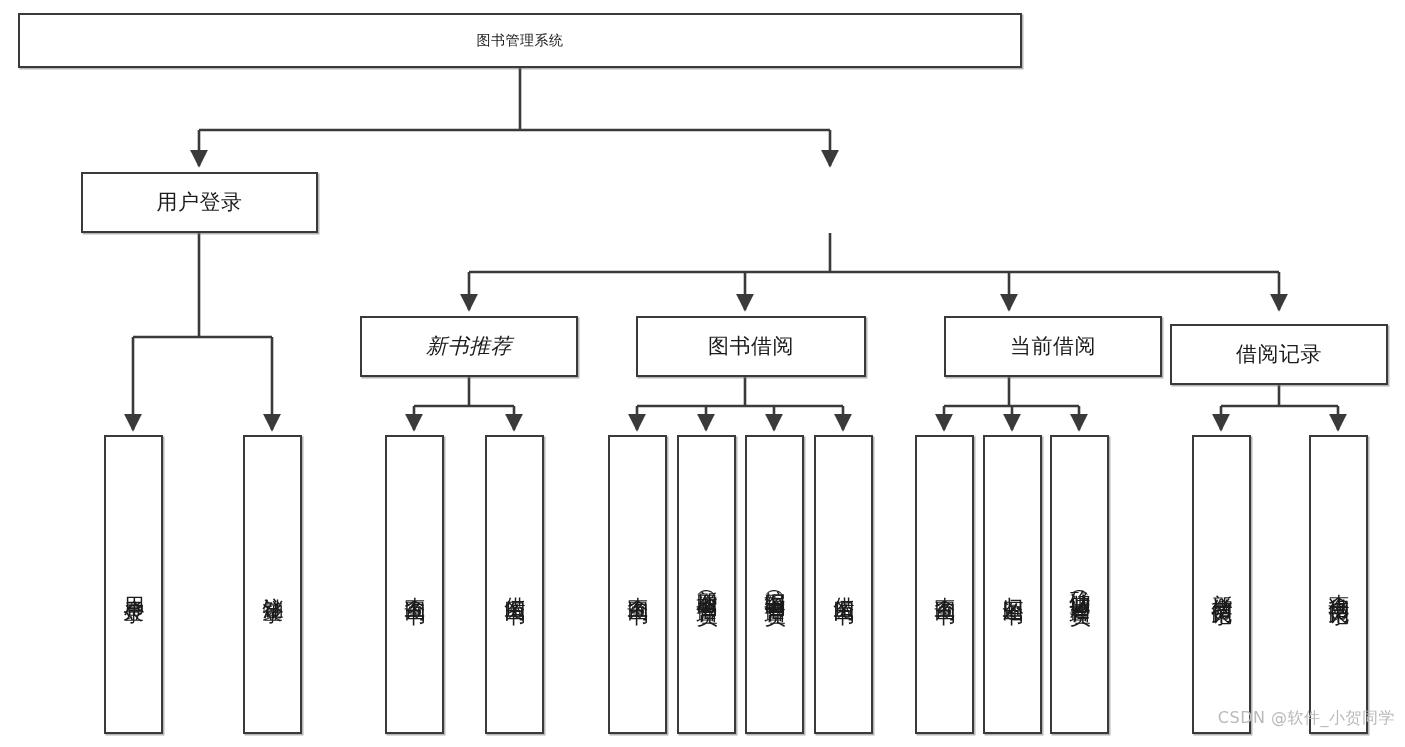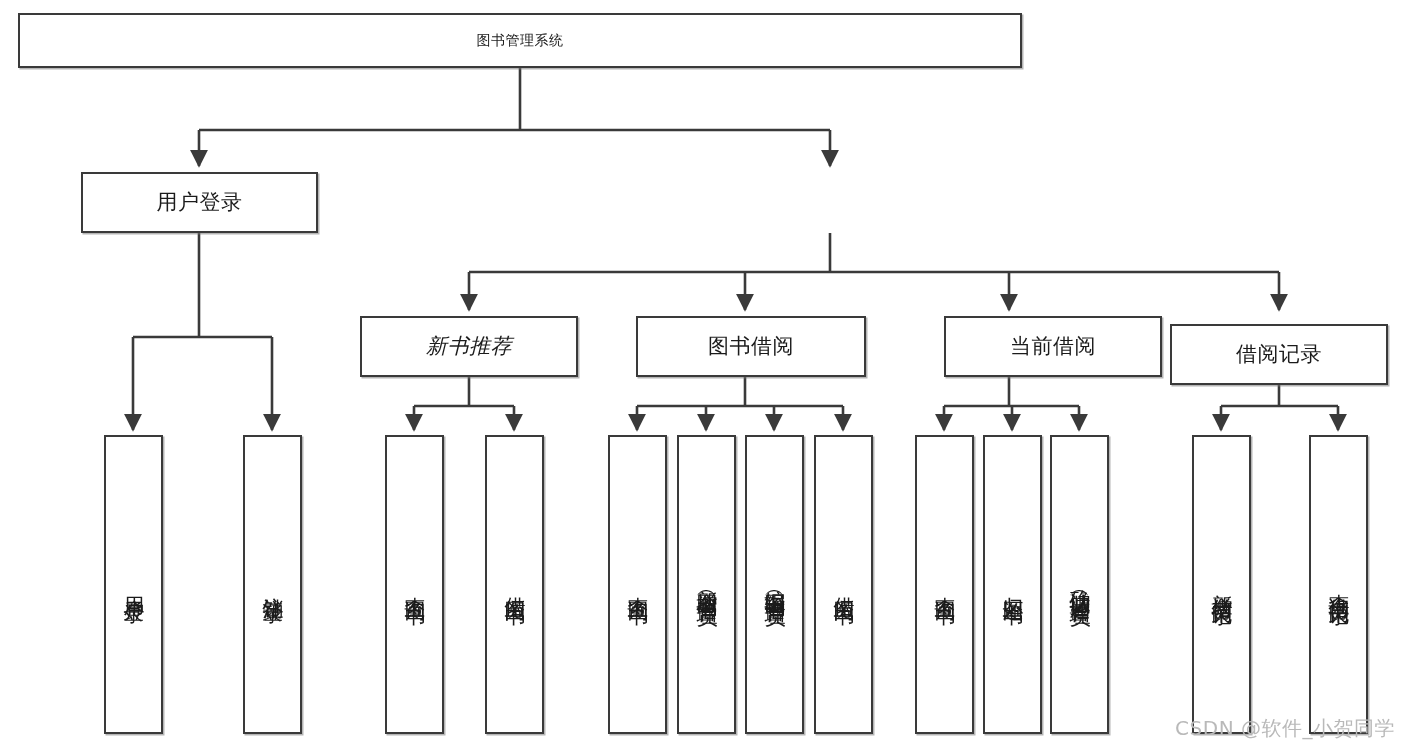--- a/index.html
+++ b/index.html
@@ -54,22 +54,22 @@
     text-orientation: upright;
     font-size: 21px;
     line-height: 1.28;
     letter-spacing: 2.5px;
     white-space: nowrap;
     text-align: center;
   }
   .watermark {
     position: absolute;
     right: 10px;
-    bottom: 5px;
-    font-size: 20px;
+    bottom: 18px;
+    font-size: 16px;
     color: #b9b9b9;
     letter-spacing: 0.5px;
     white-space: nowrap;
     user-select: none;
   }
 </style>
 </head>
 <body>
 
 <div id="canvas">

